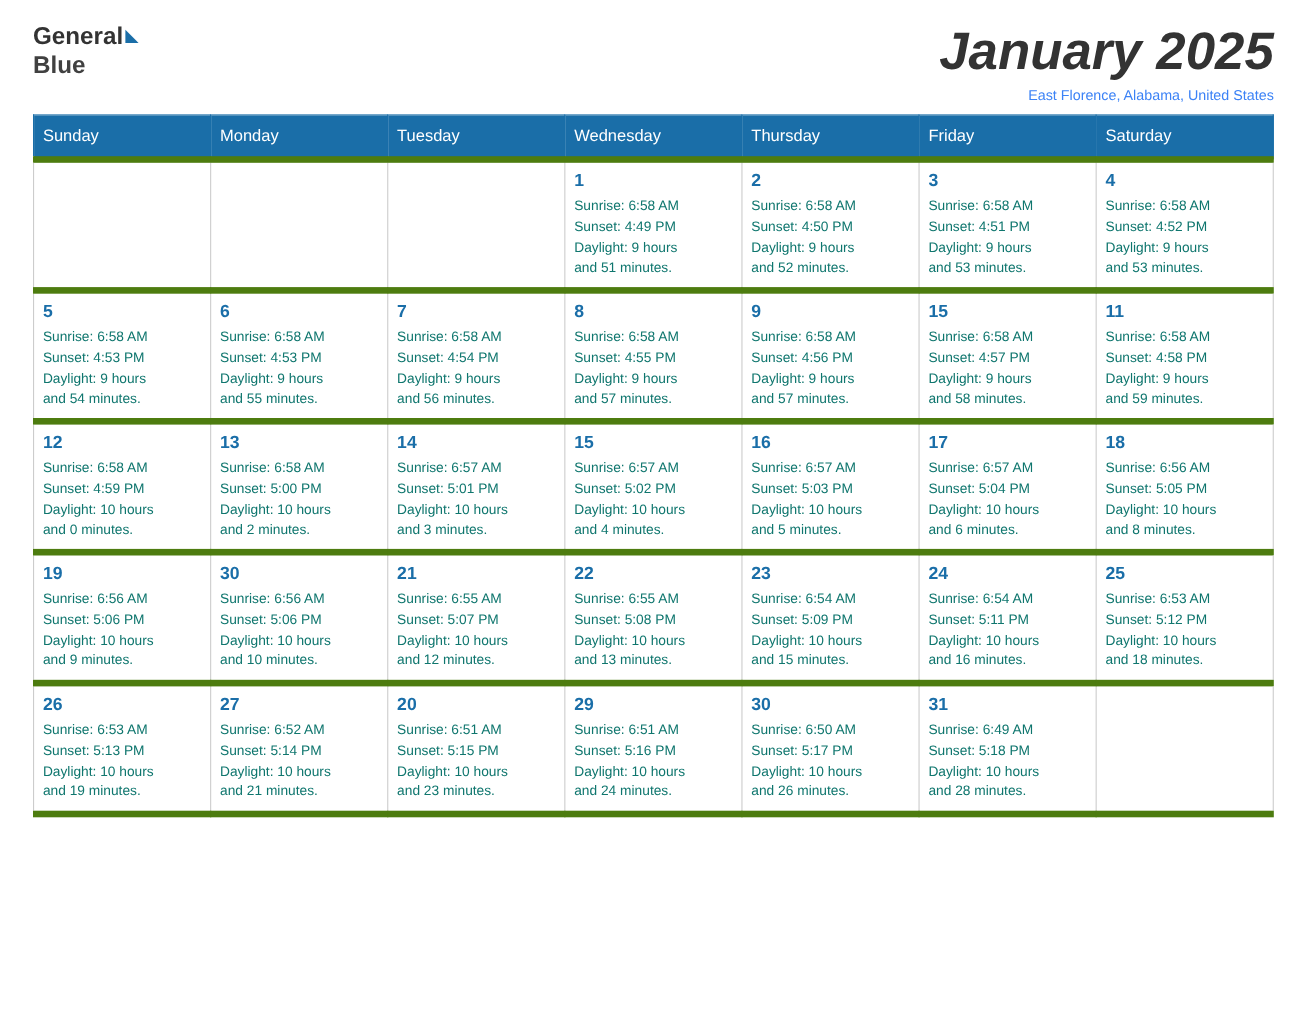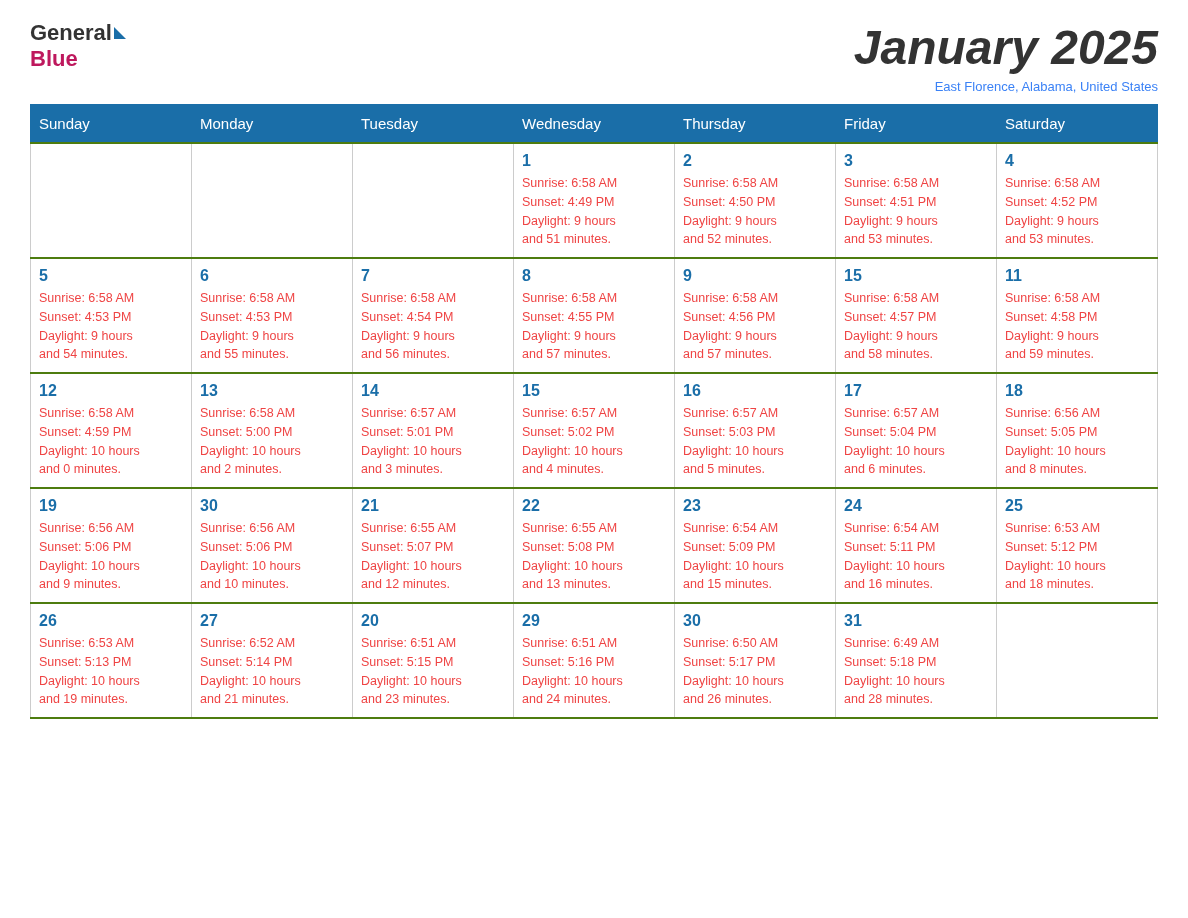--- a/index.html
+++ b/index.html
@@ -35,21 +35,21 @@
       width: 0;
       height: 0;
       border-left: 12px solid #1a6ea8;
       border-top: 12px solid transparent;
       border-bottom: 0px solid transparent;
       display: inline-block;
       margin: 0 2px;
       vertical-align: middle;
     }
     .logo-blue {
-      color: #be185d;
+      color: #404040;
       font-size: 22px;
       font-weight: bold;
       text-align: right;
     }
     .title-section {
       text-align: right;
     }
     .month-title {
       font-size: 48px;
       font-weight: bold;
@@ -86,28 +86,28 @@
     }
     .day-number {
       font-size: 16px;
       font-weight: bold;
       color: #1a6ea8;
       display: block;
       margin-bottom: 4px;
     }
     .day-info {
       font-size: 12.5px;
-      color: #ef4444;
+      color: #0f766e;
       line-height: 1.5;
     }
     .empty-cell {
       background: #fff;
     }
     .calendar tr {
-      border-bottom: 2px solid #4d7c0f;
+      border-bottom: 6px solid #4d7c0f;
     }
   </style>
 </head>
 <body>
 
 <div class="header">
   <div class="logo">
     <div class="logo-text">
       <span class="logo-general">General</span>
         <span class="logo-triangle"></span>

